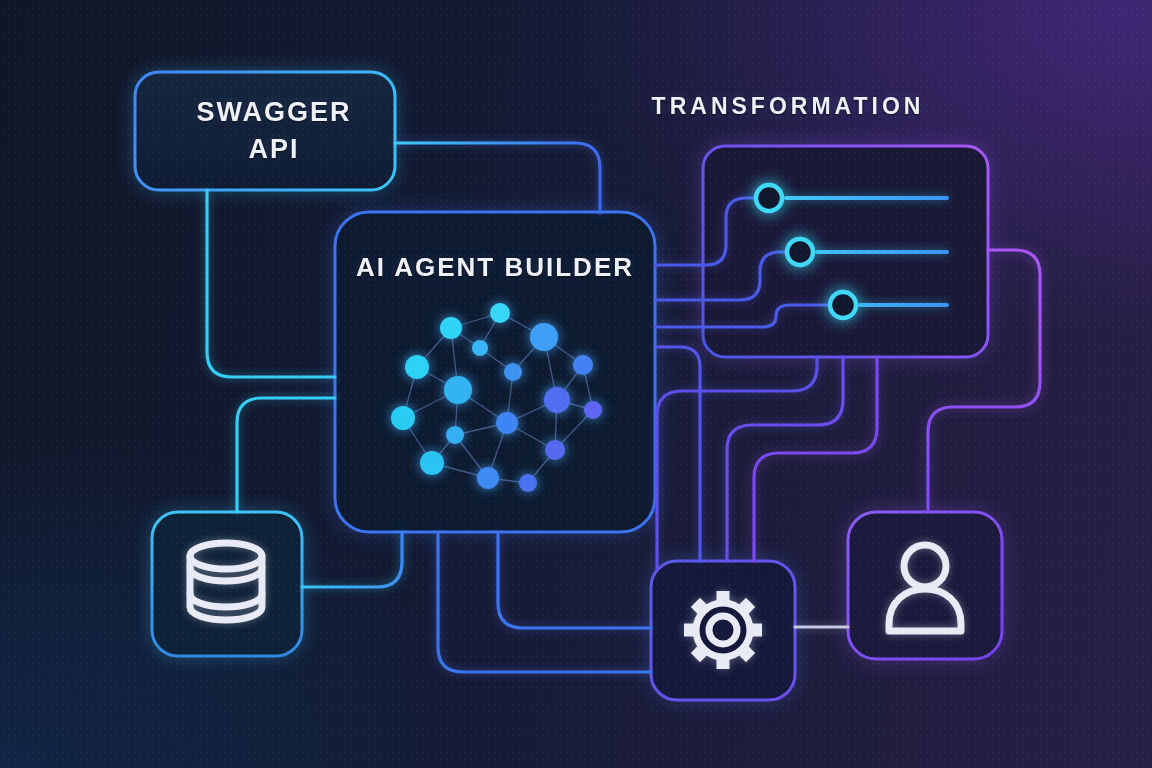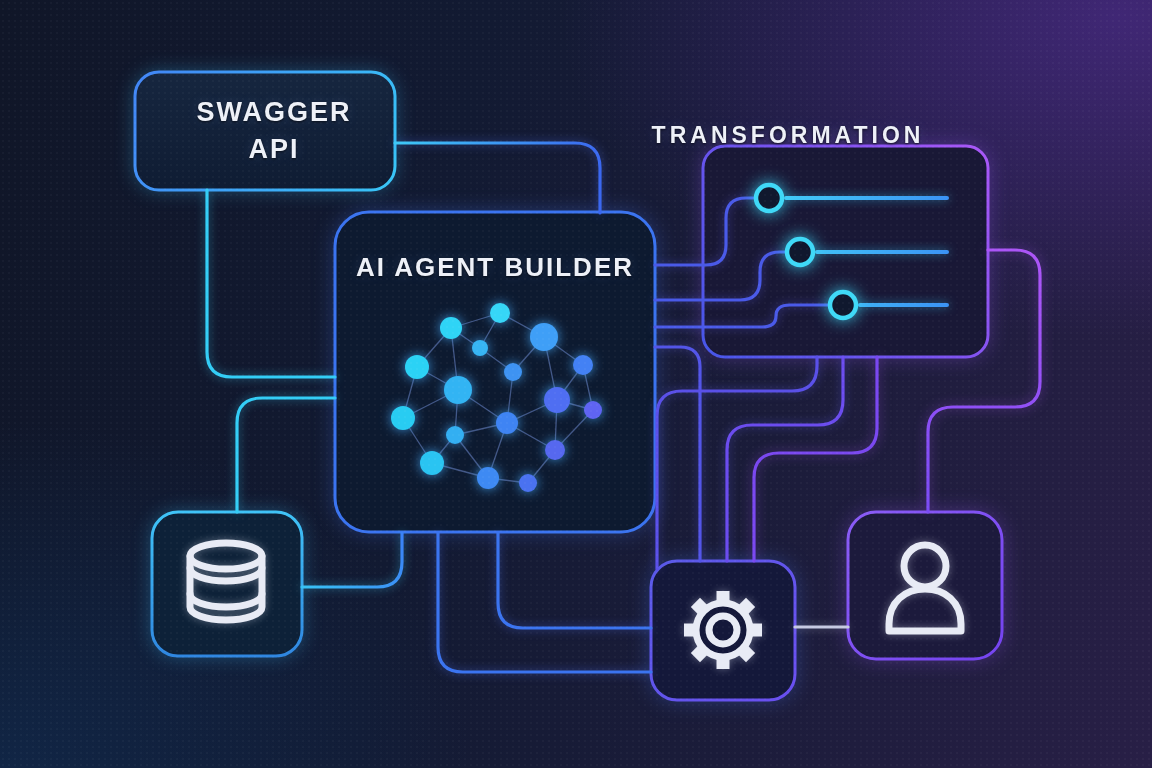--- a/index.html
+++ b/index.html
@@ -34,21 +34,21 @@
     position:absolute;color:#eef1f8;font-weight:700;z-index:5;
     text-align:center;
     text-shadow:0 1px 3px rgba(0,0,0,0.65), 0 0 12px rgba(140,170,255,0.18);
   }
   .swagger-label{
     left:135px;top:72px;width:260px;height:118px;
     display:flex;flex-direction:column;justify-content:center;align-items:center;
     font-size:27px;letter-spacing:2px;line-height:37px;padding-left:9px;
   }
   .transformation-label{
-    left:638px;top:93px;width:300px;font-size:23px;letter-spacing:4px;margin-top:29px;
+    left:638px;top:93px;width:300px;font-size:23px;letter-spacing:4px;
   }
   .ai-label{
     left:335px;top:252px;width:320px;font-size:26px;letter-spacing:2px;
   }
 </style>
 </head>
 <body>
 
 <div class="canvas">
 

